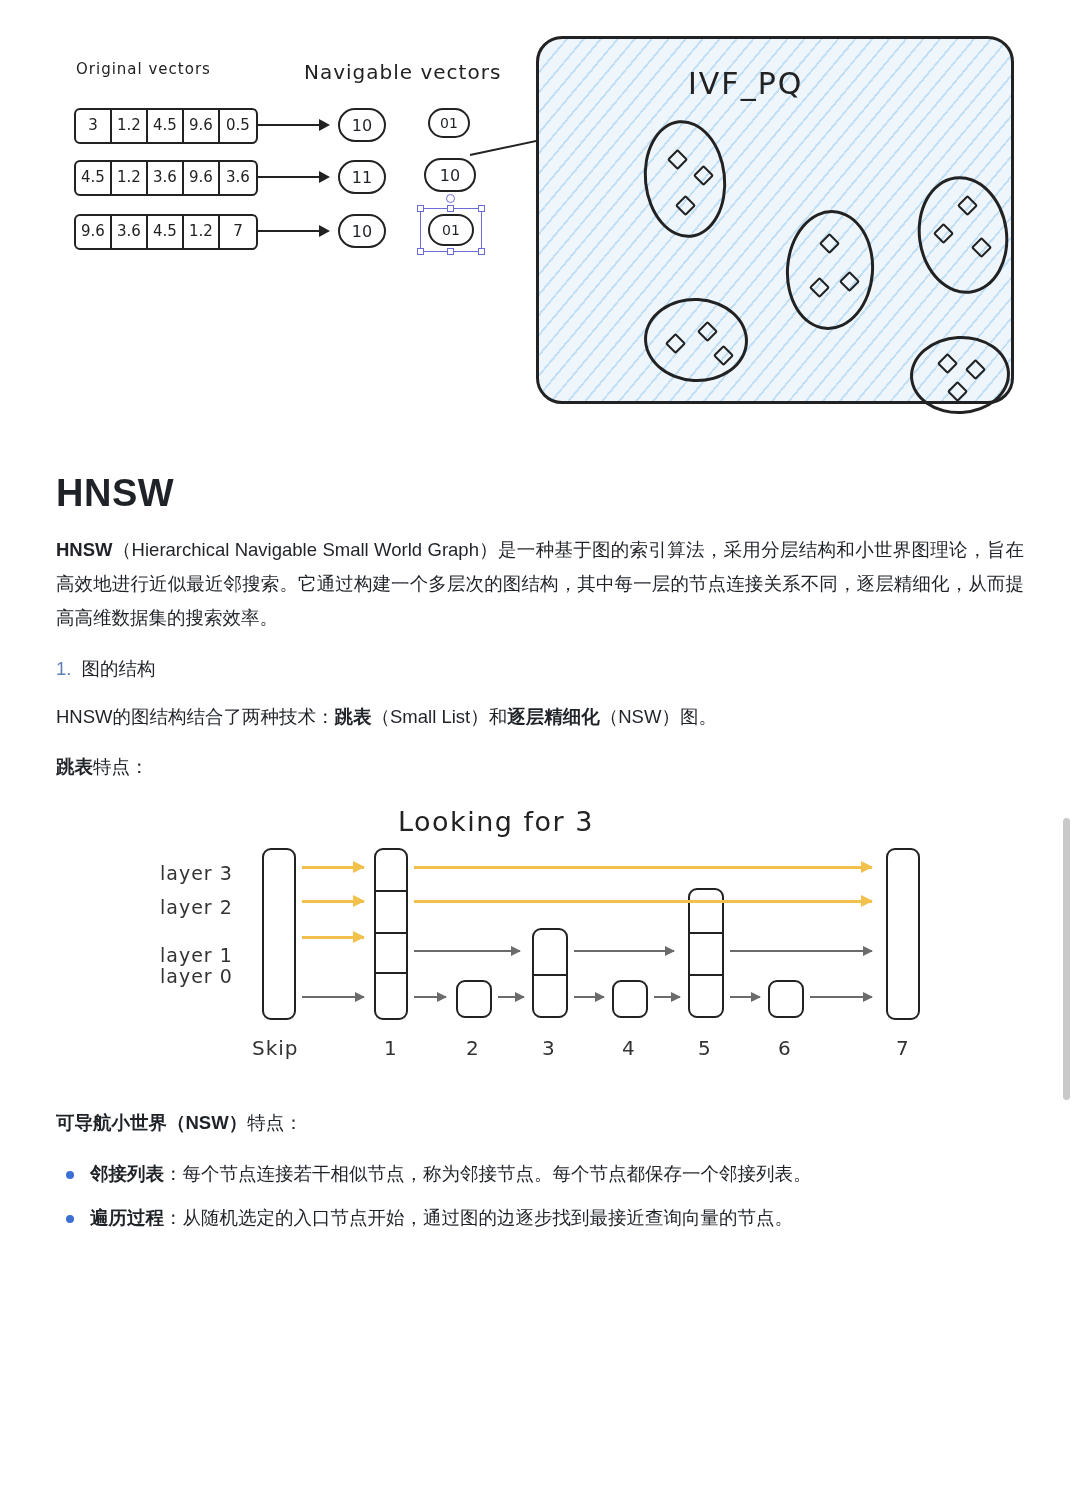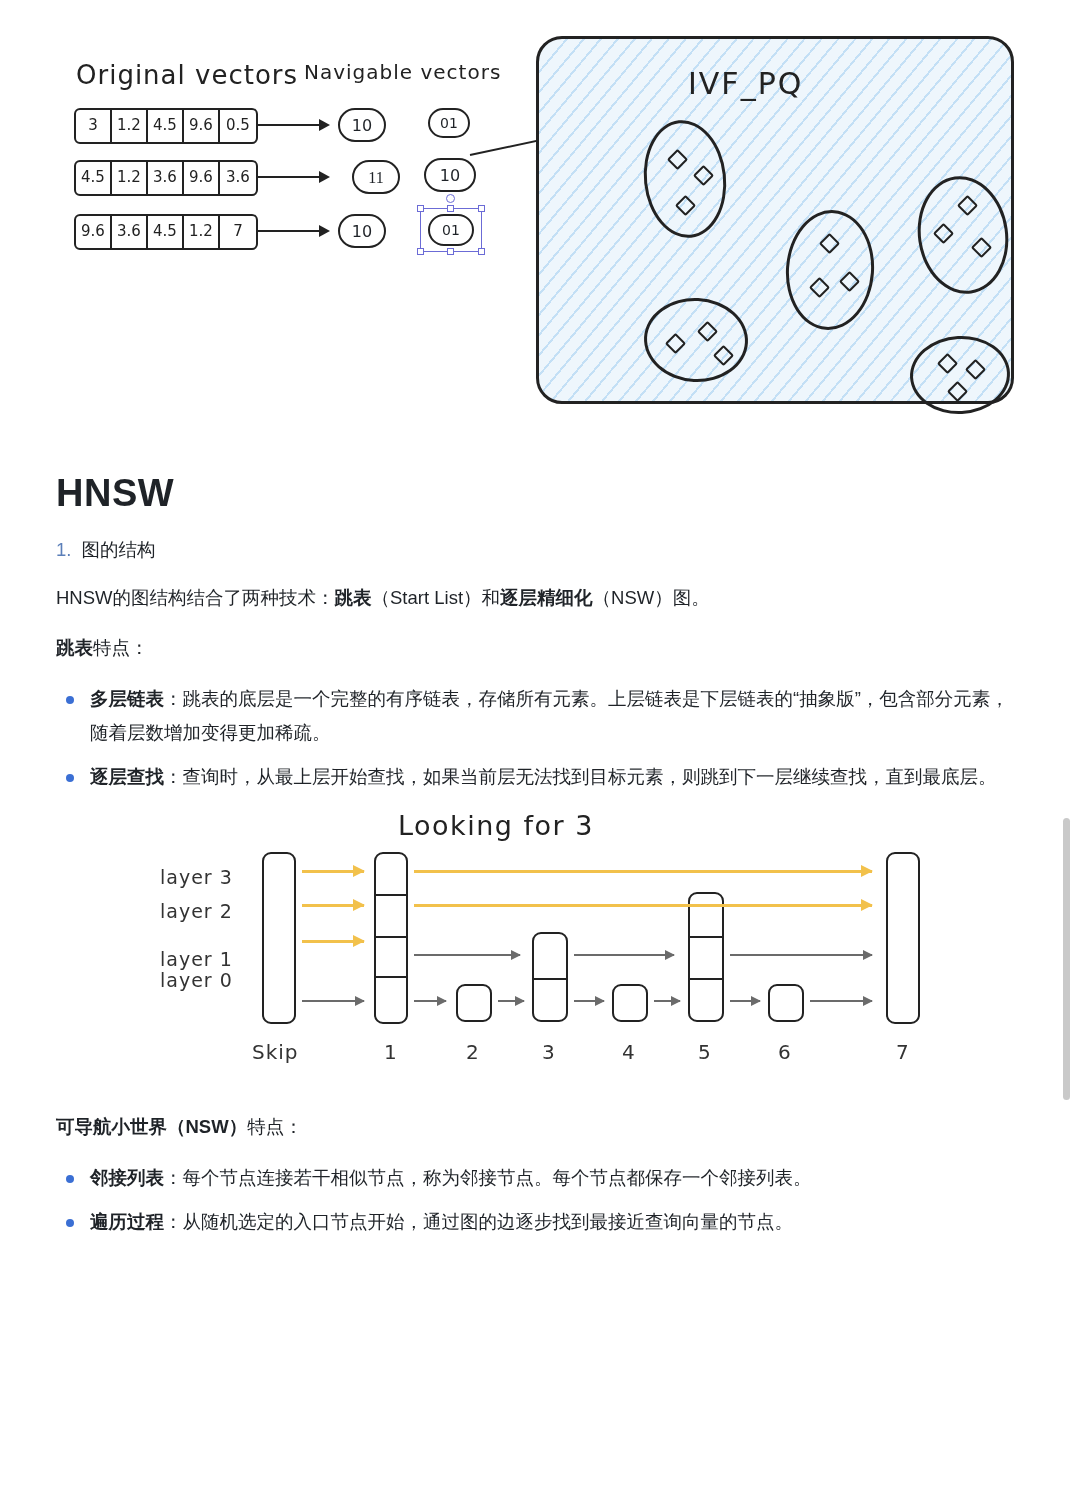--- a/index.html
+++ b/index.html
@@ -31,21 +31,21 @@
     margin-top: 18px;
   }
   .hand {
     font-family: "DejaVu Sans", sans-serif;
     letter-spacing: 1px;
     color: #222;
   }
   .lbl-orig {
     position: absolute;
     left: 20px; top: 42px;
-    font-size: 26px;
+    font-size: 15px;
   }
   .lbl-quant {
     position: absolute;
     left: 248px; top: 42px;
     font-size: 20px;
   }
   .vec-row {
     position: absolute;
     display: flex;
     border: 2px solid #222;
@@ -90,21 +90,21 @@
     border: 2px solid #222;
     border-radius: 17px;
     width: 48px; height: 34px;
     line-height: 31px;
     text-align: center;
     font-size: 16px;
     font-family: "DejaVu Sans", sans-serif;
     background: #fff;
   }
   .qb1 { left: 282px; top: 90px; }
-  .qb2 { left: 296px; top: 142px; font-family: Liberation Serif, serif; }
+  .qb2 { left: 282px; top: 142px; }
   .qb3 { left: 282px; top: 196px; }
   .qb4 { left: 372px; top: 90px; width: 42px; height: 30px; line-height: 27px; font-size: 14px;}
   .qb5 { left: 368px; top: 140px; width: 52px; height: 34px; line-height: 31px; }
   .qb6 {
     left: 372px; top: 196px; width: 46px; height: 32px; line-height: 29px;
     font-size: 14px;
   }
   .selbox {
     position: absolute;
     left: 364px; top: 190px;
@@ -394,42 +394,37 @@
     <div class="dia" style="left:660px; top:330px;"></div>
 
     <div class="cluster c5"></div>
     <div class="dia" style="left:884px; top:338px;"></div>
     <div class="dia" style="left:912px; top:344px;"></div>
     <div class="dia" style="left:894px; top:366px;"></div>
   </div>
 
   <h1 class="section">HNSW</h1>
 
+  <p class="body">
+    <b>HNSW</b><span>（Hierarchical Navigable Small World Graph）是一种基于图的索引算法，采用分层结构和小世界图理论，旨在高效地进行近似最近邻搜索。它通过构建一个多层次的图结构，其中每一层的节点连接关系不同，逐层精细化，从而提高高维数据集的搜索效率。</span>
+  </p>
 
   <div class="ol-item">
     <span class="ol-num">1.</span>
     <span>图的结构</span>
   </div>
 
   <p class="body">
-    <span>HNSW的图结构结合了两种技术：</span><b>跳表</b><span>（Start List）和</span><b>逐层精细化</b><span>（NSW）图。</span>
+    <span>HNSW的图结构结合了两种技术：</span><b>跳表</b><span>（Small List）和</span><b>逐层精细化</b><span>（NSW）图。</span>
   </p>
 
   <p class="body">
     <b>跳表</b><span>特点：</span>
   </p>
 
-  <ul class="bullets">
-    <li>
-      <b>多层链表</b><span>：跳表的底层是一个完整的有序链表，存储所有元素。上层链表是下层链表的“抽象版”，包含部分元素，随着层数增加变得更加稀疏。</span>
-    </li>
-    <li>
-      <b>逐层查找</b><span>：查询时，从最上层开始查找，如果当前层无法找到目标元素，则跳到下一层继续查找，直到最底层。</span>
-    </li>
-  </ul>
 
   <div class="fig-skip">
     <div class="hand skip-title">Looking for 3</div>
 
     <div class="hand layer-lbl ll3">layer 3</div>
     <div class="hand layer-lbl ll2">layer 2</div>
     <div class="hand layer-lbl ll1">layer 1</div>
     <div class="hand layer-lbl ll0">layer 0</div>
 
     <div class="node" style="left:206px; top:48px; width:34px; height:172px;"></div>

